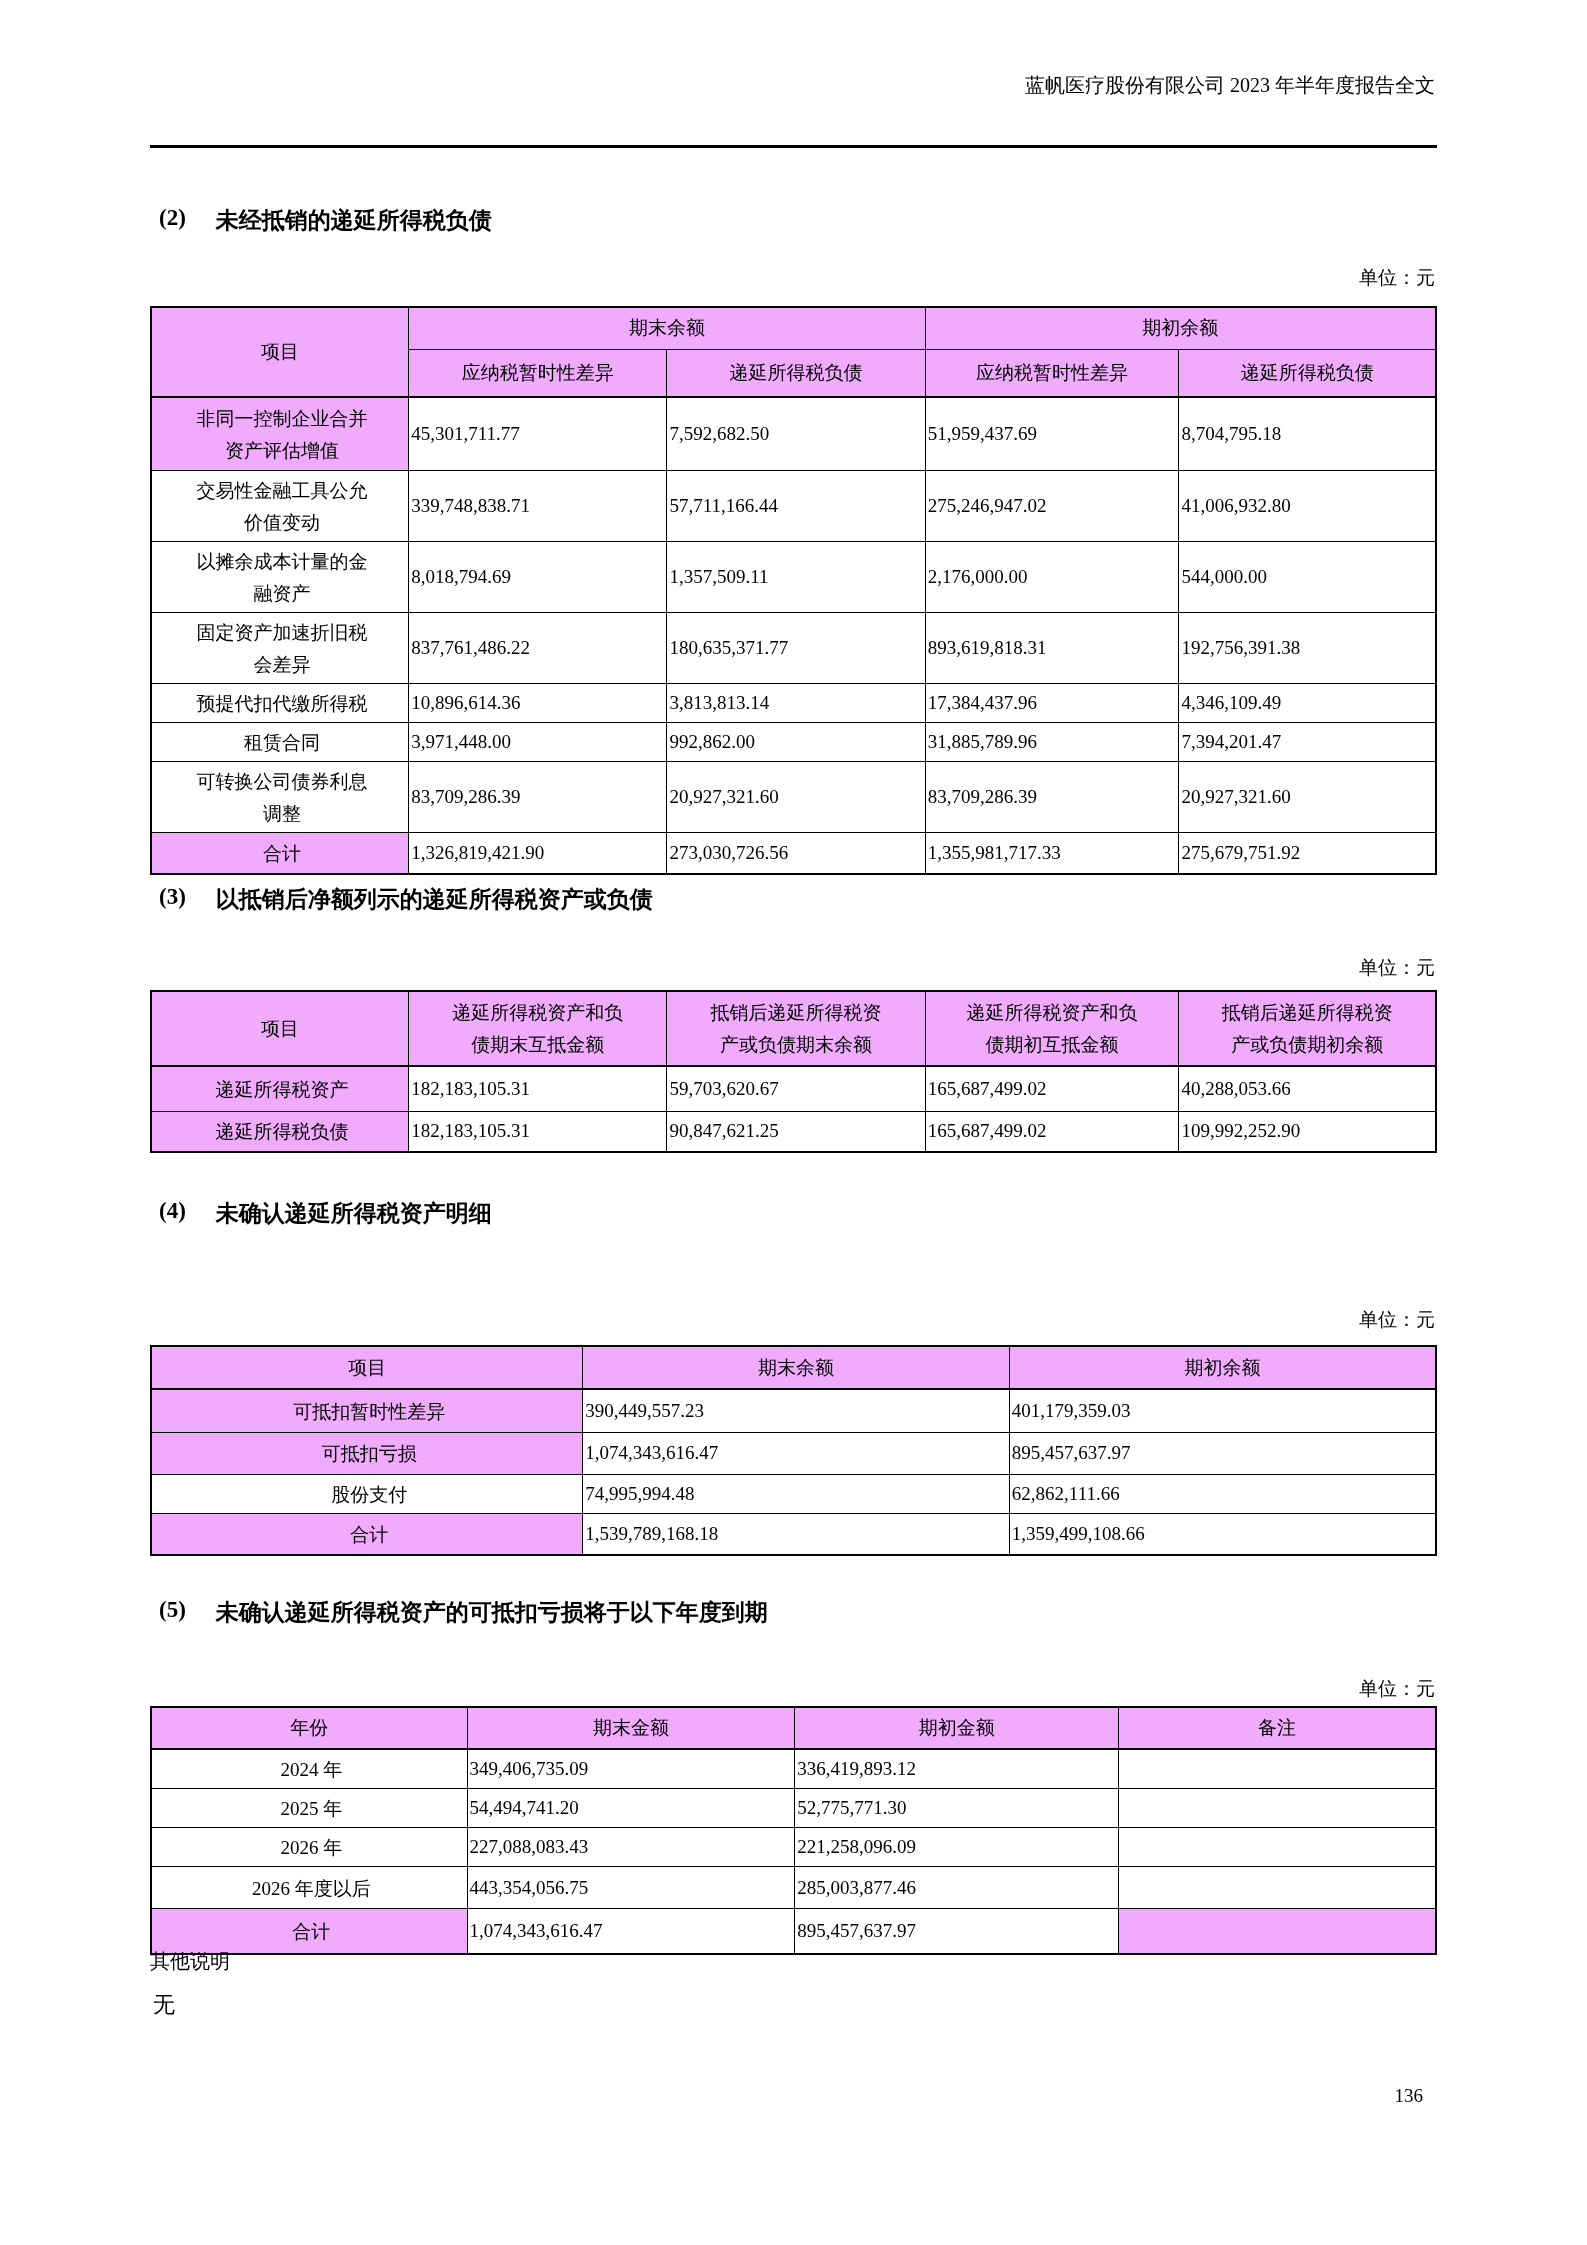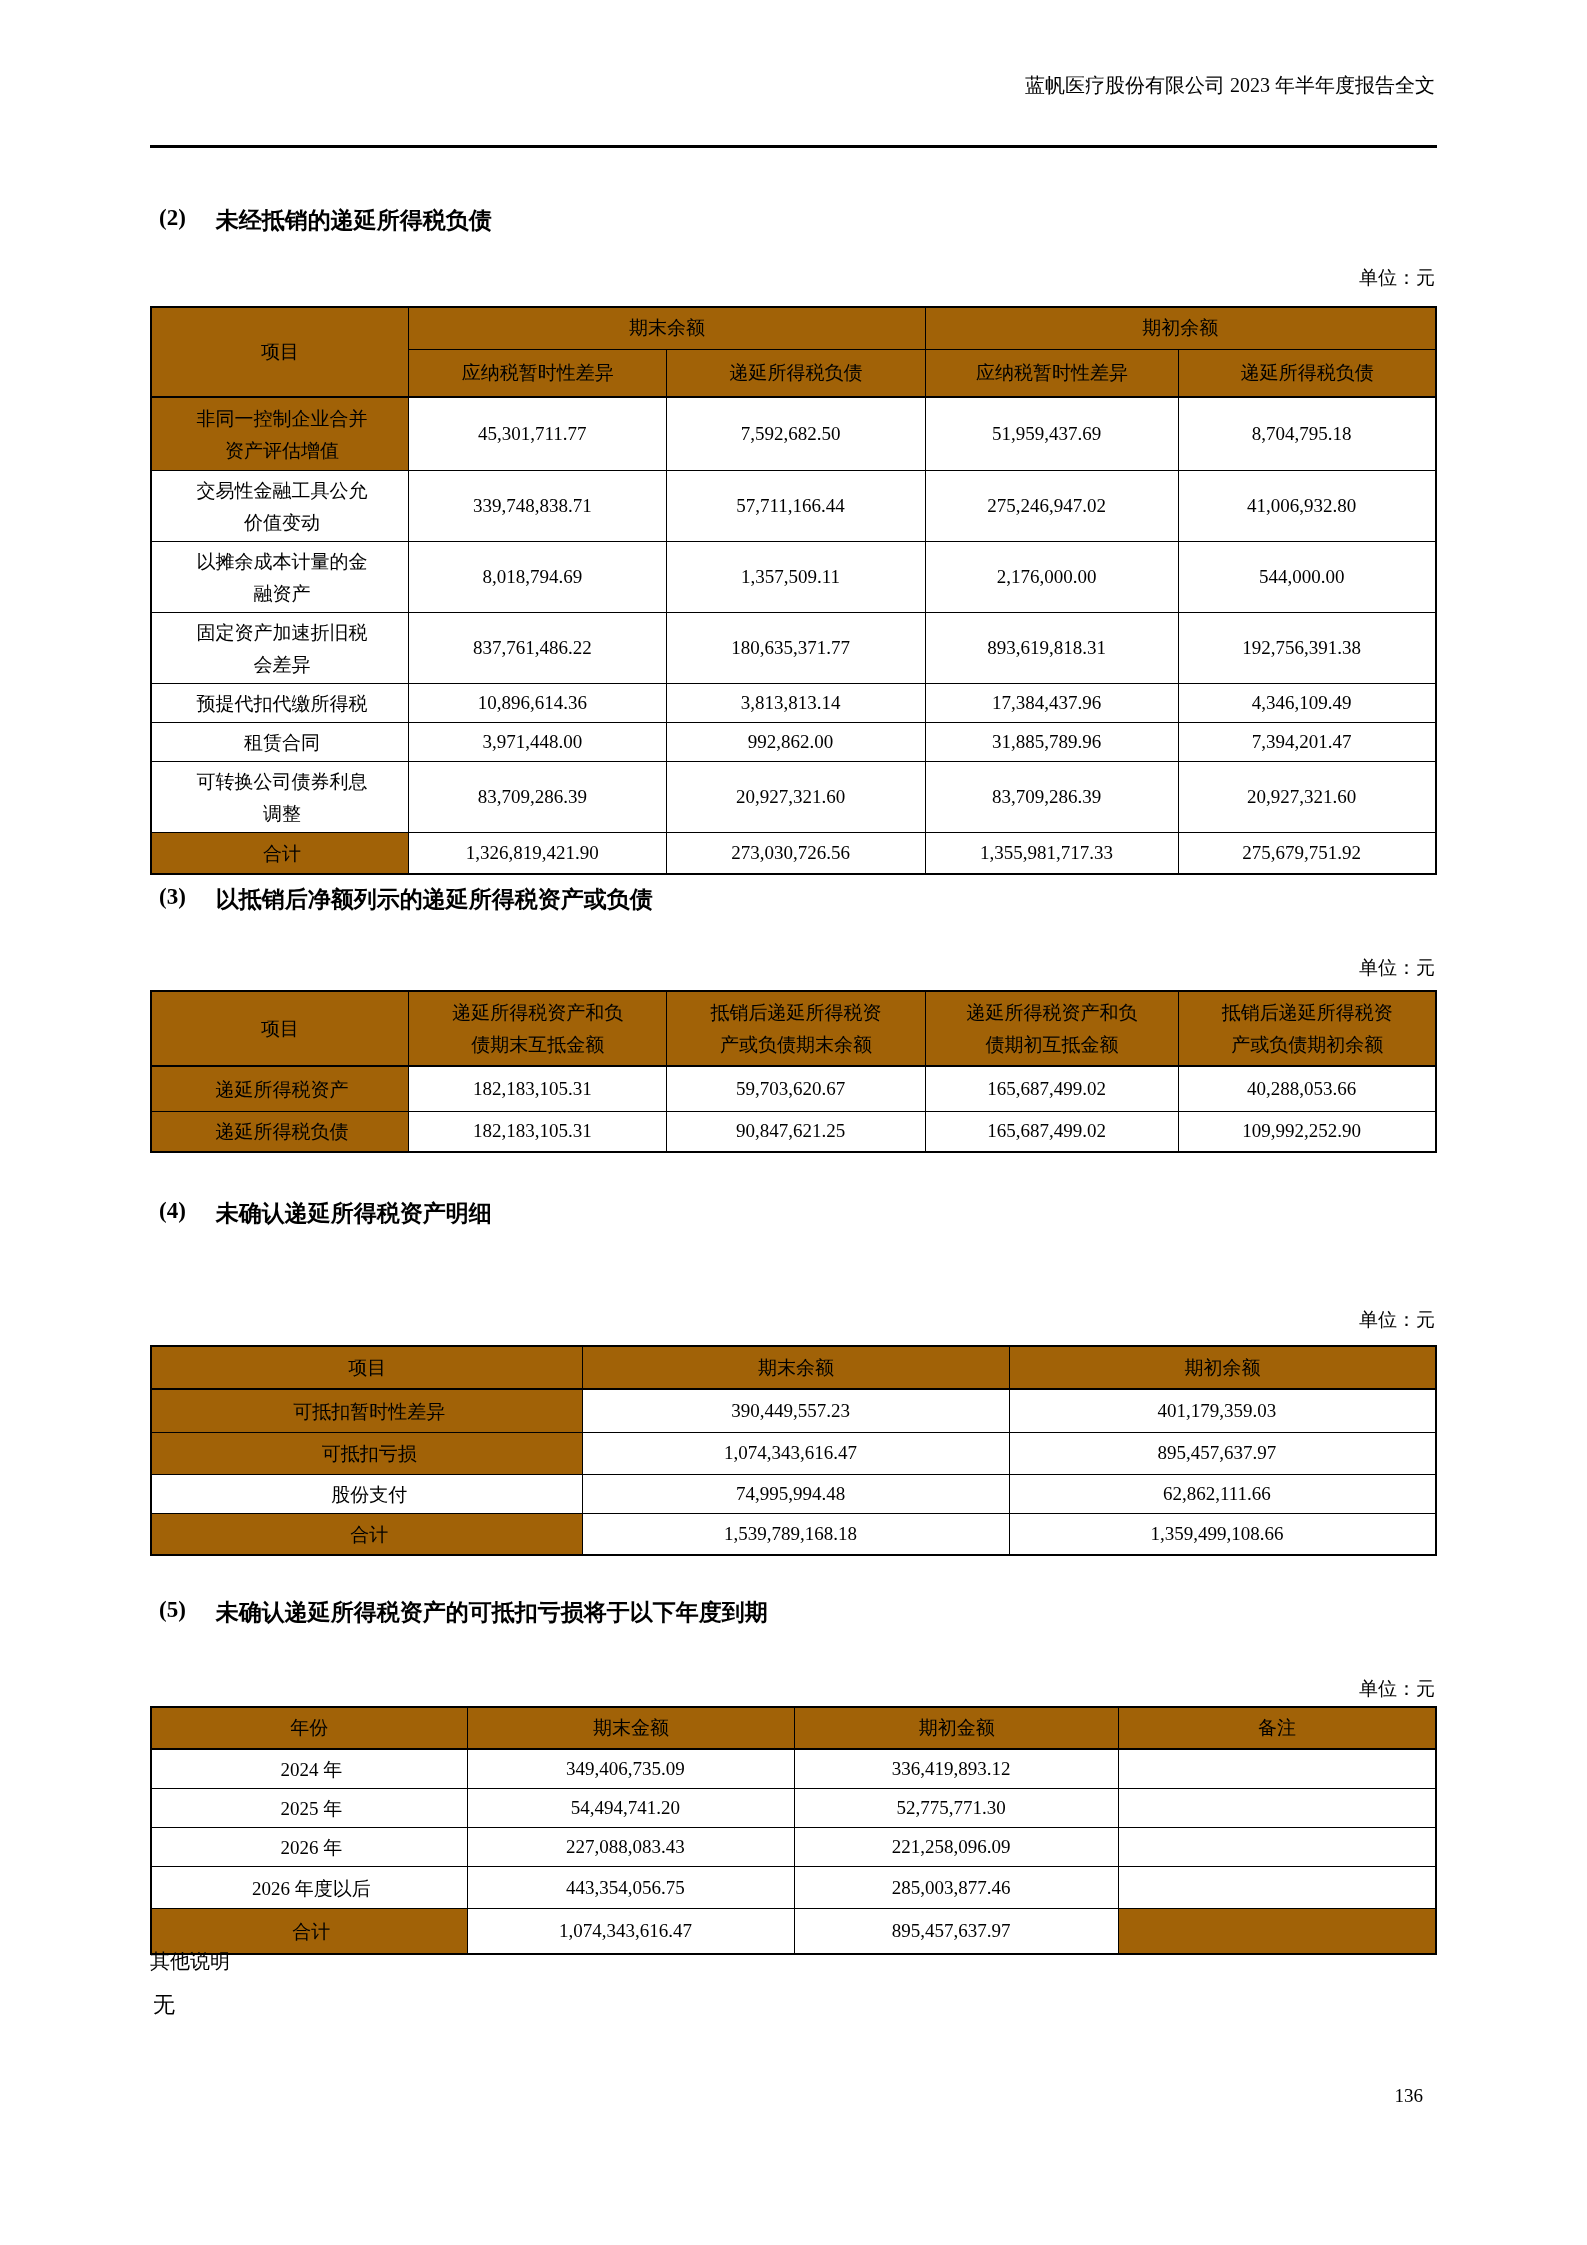--- a/index.html
+++ b/index.html
@@ -32,24 +32,24 @@
   .tbl{position:absolute; left:150px; width:1287px;}
   .tbl table{
     border-collapse:collapse; width:100%; table-layout:fixed;
     border:2px solid #000;
   }
   .tbl thead{border-bottom:2px solid #000;}
   .tbl td{
     border:1px solid #000; font-size:19px; vertical-align:middle;
     padding:2px 6px; overflow:hidden;
   }
-  .tbl .shaded{background:#a16207;}
+  .tbl .shaded{background:#f0abfc;}
   .tbl .hc{text-align:center; white-space:pre-line; line-height:32px; padding:2px 4px;}
   .tbl .label{text-align:center; white-space:pre-line; line-height:32px; padding:4px 6px 2px 10px;}
-  .tbl .num{text-align:center; padding:2px 13px 2px 2px;}
+  .tbl .num{text-align:left; padding:2px 13px 2px 2px;}
   .tbl .blank{padding:2px;}
   .notes-label{position:absolute; left:150px; top:1948px; font-size:20px;}
   .notes-value{position:absolute; left:153px; top:1990px; font-size:22px;}
   .page-number{position:absolute; right:164px; top:2085px; font-size:19px;}
 </style>
 </head>
 <body>
 
 <div class="page">
 

